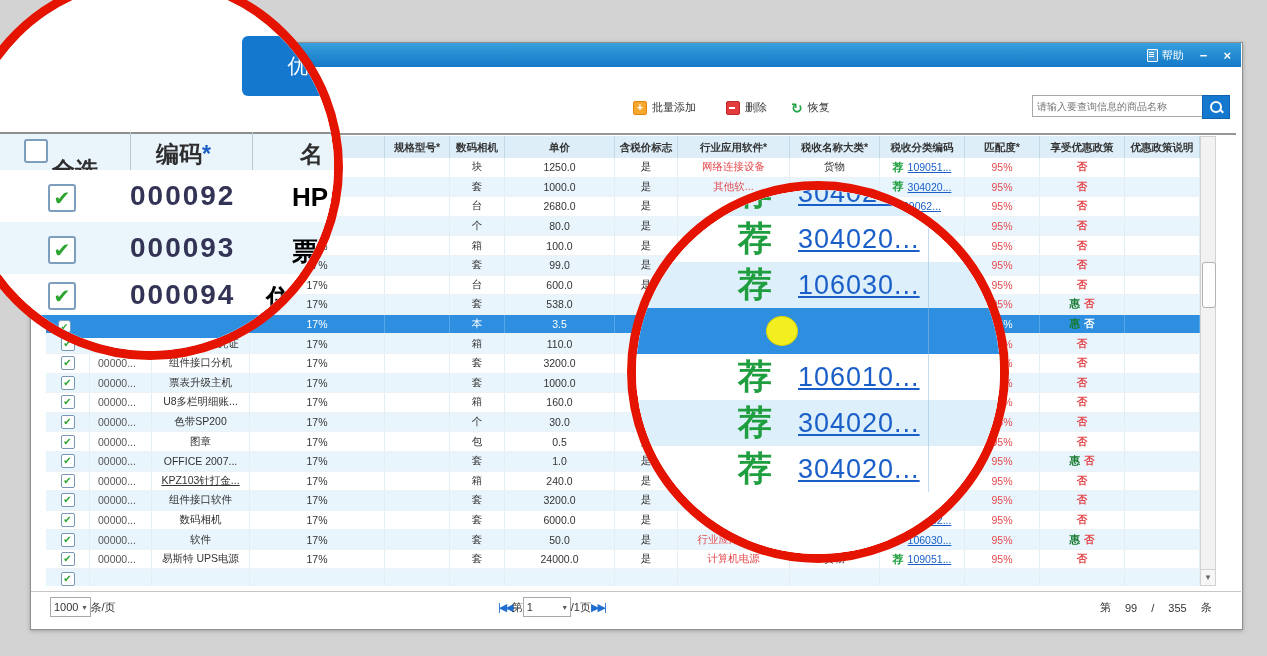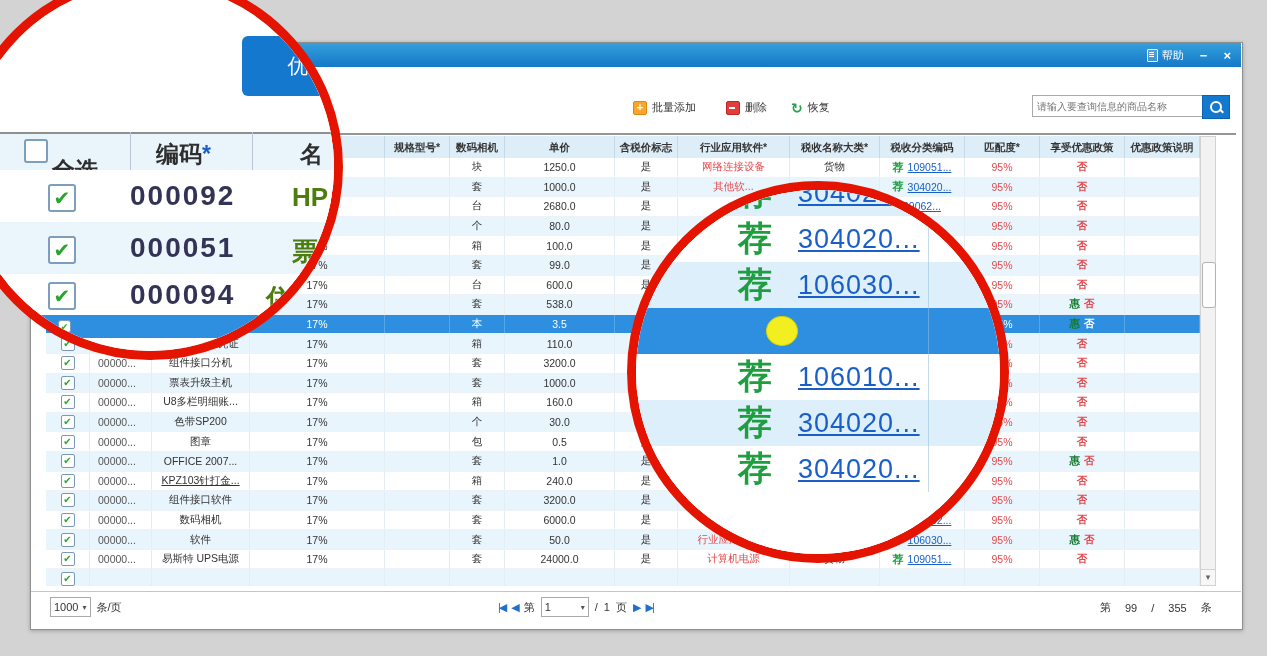--- a/index.html
+++ b/index.html
@@ -47,33 +47,33 @@
   .lnk{color:#1a5fc8;text-decoration:underline;cursor:pointer;}
   .hui{color:#157a2e;font-weight:bold;}
   .fou{color:#e4494d;font-weight:bold;}
   .selrow .fou{color:#fff;}
 
   
   .vtrack{left:1200px;top:136px;width:16px;height:450px;background:#f2f2f2;border:1px solid #d2d2d2;box-sizing:border-box;}
   .vthumb{position:absolute;left:1px;top:125px;width:12px;height:44px;background:#fdfdfd;border:1px solid #b2b2b2;border-radius:3px;}
   .varrow{position:absolute;left:0;bottom:0;width:14px;height:15px;background:#f7f7f7;border-top:1px solid #d2d2d2;color:#666;font-size:9px;text-align:center;line-height:15px;}
   .pagesep{left:31px;top:591px;width:1210px;height:1px;background:#c6c6c6;}
-  .pbar-item{font-size:11px;color:#333;display:flex;align-items:center;gap:6px;}
+  .pbar-item{font-size:11px;color:#333;display:flex;align-items:center;}
   .pselect{display:inline-flex;align-items:center;justify-content:space-between;border:1px solid #a9a9a9;background:#fff;height:18px;padding:0 3px;font-size:11px;color:#333;cursor:pointer;}
   .caret{font-size:8px;color:#555;margin-left:4px;}
   .pico{color:#1f6fd0;font-size:11px;letter-spacing:-2px;cursor:pointer;}
 
   
   .ring{border:9px solid #e51400;border-radius:50%;z-index:30;}
   .magcontent{position:absolute;left:0;top:0;border-radius:50%;overflow:hidden;background:#fff;}
   .bigbtn{position:absolute;background:#1478cf;border-radius:6px;color:#fff;font-size:21px;display:flex;align-items:center;justify-content:center;letter-spacing:2px;cursor:pointer;}
   .mlh{position:absolute;font-size:23px;color:#2e2e2e;font-weight:bold;white-space:nowrap;}
   .mstar{color:#1a5fc8;}
   .mlcode{position:absolute;font-size:28px;font-weight:600;color:#333355;letter-spacing:2px;white-space:nowrap;}
-  .mlname{position:absolute;font-size:26px;font-weight:600;color:#4d7c0f;white-space:nowrap;}
+  .mlname{position:absolute;font-size:26px;font-weight:600;color:#000000;white-space:nowrap;}
   .bigcb{position:absolute;width:24px;height:24px;border:2px solid #7d9ebd;border-radius:3px;background:#fff;display:flex;align-items:center;justify-content:center;}
   .bigck{color:#2ca430;font-size:20px;font-weight:bold;line-height:20px;}
   .vline{position:absolute;width:1px;background:#b9c8d4;}
   .hband{position:absolute;left:0;width:100%;}
   .mband{position:absolute;left:0;width:100%;display:flex;align-items:center;padding-left:102px;gap:26px;box-sizing:border-box;}
   .mband.bgb{background:#ddeffb;}
   .mband.bgw{background:#fff;}
   .mband.bgs{background:#2e8fe0;}
   .mrec{color:#1e9e3e;font-size:34px;font-weight:bold;}
   .mlnk{color:#1a5fc8;font-size:27px;text-decoration:underline;letter-spacing:1px;cursor:pointer;}
@@ -732,21 +732,21 @@
         <div class="hband" style="top: 187px; height: 52px; background: rgb(255, 255, 255); border-bottom: 1px solid rgb(204, 216, 224);"></div>
         <div class="bigcb" style="left: 82px; top: 201px;">
           <div class="bigck">✔</div>
         </div>
         <div class="mlcode" style="left: 164px; top: 197px;">000092</div>
         <div class="mlname" style="left: 326px; top: 199px;">HP</div>
         <div class="hband" style="top: 239px; height: 52px; background: rgb(234, 245, 252); border-bottom: 1px solid rgb(204, 216, 224);"></div>
         <div class="bigcb" style="left: 82px; top: 253px;">
           <div class="bigck">✔</div>
         </div>
-        <div class="mlcode" style="left: 164px; top: 249px;">000051</div>
+        <div class="mlcode" style="left: 164px; top: 249px;">000093</div>
         <div class="mlname" style="left: 326px; top: 251px;">票</div>
         <div class="hband" style="top: 291px; height: 41px; background: rgb(255, 255, 255); border-bottom: 1px solid rgb(204, 216, 224);"></div>
         <div class="bigcb" style="left: 82px; top: 299px;">
           <div class="bigck">✔</div>
         </div>
         <div class="mlcode" style="left: 164px; top: 296px;">000094</div>
         <div class="mlname" style="left: 300px; top: 298px;">住</div>
         <div class="hband" style="top: 332px; height: 23px; background: rgb(46, 143, 224);"></div>
         <div class="bigcb" style="left: 92px; top: 337px; width: 11px; height: 11px; border-width: 1px;">
           <div class="ck" style="font-size: 9px;">✔</div>

